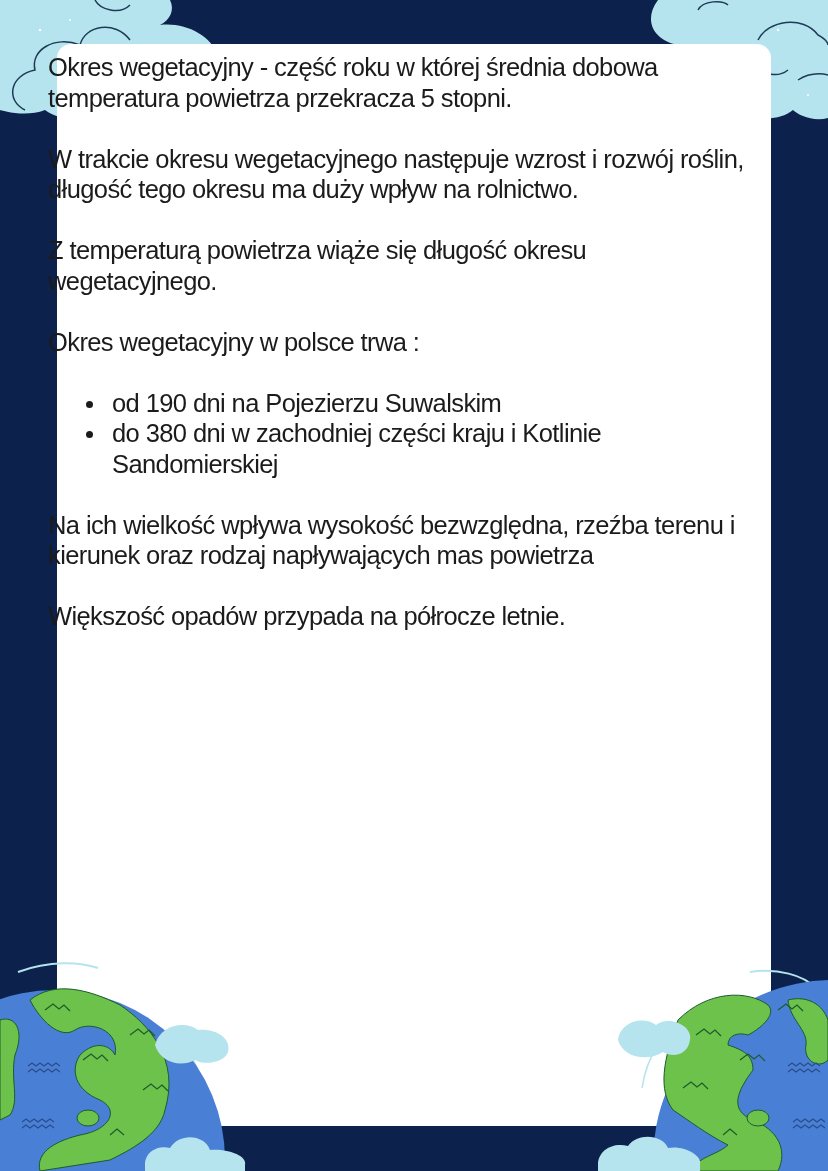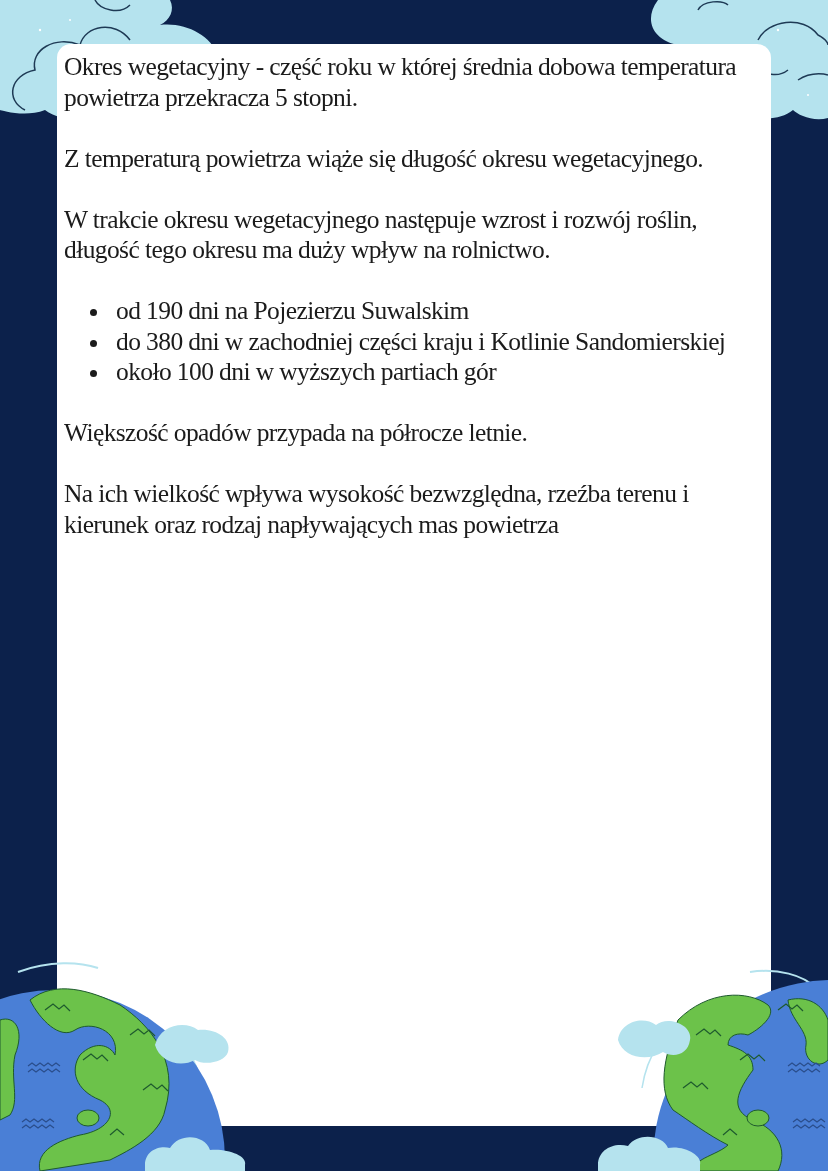--- a/index.html
+++ b/index.html
@@ -6,28 +6,28 @@
   body {
     width: 828px; height: 1171px; overflow: hidden; position: relative;
     background: #0c214b;
     font-family: "Liberation Sans", sans-serif;
   }
   .card {
     position: absolute; left: 57px; top: 44px; width: 714px; height: 1082px;
     background: #ffffff; border-radius: 14px 14px 0 0; z-index: 2;
   }
   .text {
-    position: absolute; left: 64px; top: 52px; width: 705px; z-index: 5;
+    position: absolute; left: 48px; top: 52px; width: 705px; z-index: 5;
     color: #1b1b1b; font-size: 25.5px; line-height: 30.5px;
-    font-family: Liberation Serif, serif; font-weight: 300;
+    font-family: Liberation Sans, sans-serif; font-weight: 300;
     letter-spacing: -0.6px;
   }
   .text p { margin: 0 0 30.5px 0; }
   .text ul { margin: 0 0 30.5px 0; padding-left: 52px; list-style: none; }
-  .text li { position: relative; }
+  .text li { position: relative; margin-left: 12px; }
   .text li::before {
     content: ""; position: absolute; left: -26px; top: 13px;
     width: 7px; height: 7px; border-radius: 50%; background: #1b1b1b;
   }
   .deco { position: absolute; }
   svg { display: block; }
 </style>
 </head>
 <body>
 
@@ -52,29 +52,29 @@
     <path d="M130 65 C135 75 150 78 160 70" fill="none" stroke="#1e3a55" stroke-width="1.5"></path>
     <circle cx="150" cy="30" r="1.2" fill="#fff"></circle>
       <circle cx="180" cy="95" r="1" fill="#fff"></circle>
   </svg>
 </div>
 
 <div class="card"></div>
 
 <div class="text">
   <p>Okres wegetacyjny - część roku w której średnia dobowa temperatura powietrza przekracza 5 stopni.</p>
+  <p>W trakcie okresu wegetacyjnego następuje wzrost i rozwój roślin, długość tego okresu ma duży wpływ na rolnictwo.</p>
   <p>Z temperaturą powietrza wiąże się długość okresu wegetacyjnego.</p>
-  <p>W trakcie okresu wegetacyjnego następuje wzrost i rozwój roślin, długość tego okresu ma duży wpływ na rolnictwo.</p>
+  <p>Okres wegetacyjny w polsce trwa :</p>
   <ul>
     <li>od 190 dni na Pojezierzu Suwalskim</li>
     <li>do 380 dni w zachodniej części kraju i Kotlinie Sandomierskiej</li>
-    <li>około 100 dni w wyższych partiach gór</li>
   </ul>
+  <p>Na ich wielkość wpływa wysokość bezwzględna, rzeźba terenu i kierunek oraz rodzaj napływających mas powietrza</p>
   <p>Większość opadów przypada na półrocze letnie.</p>
-  <p>Na ich wielkość wpływa wysokość bezwzględna, rzeźba terenu i kierunek oraz rodzaj napływających mas powietrza</p>
 </div>
 
 <div class="deco" style="left:0;top:960px;z-index:3;">
   <svg width="250" height="211" viewBox="0 0 250 211">
     <path d="M18 12 C50 0 80 2 98 8" fill="none" stroke="#b5e3ee" stroke-width="2"></path>
     <path d="M185 85 C195 100 200 115 202 128" fill="none" stroke="#b5e3ee" stroke-width="1.5"></path>
     <circle cx="55" cy="200" r="170" fill="#4a7fd6"></circle>
     <path d="M30 40 C55 20 90 30 120 45 C150 65 180 100 165 150 C160 175 130 190 110 200 L40 211 C35 190 60 180 80 175 C110 170 120 150 100 140 C75 130 70 110 80 95 C95 80 110 85 115 95 C120 70 90 60 75 70 C60 80 40 60 30 40 Z" fill="#6cc24a" stroke="#1e5a2e" stroke-width="1"></path>
     <path d="M0 60 C15 55 25 70 15 95 C10 120 20 140 10 155 L0 160 Z" fill="#6cc24a" stroke="#1e5a2e" stroke-width="1"></path>
     <ellipse cx="88" cy="158" rx="11" ry="8" fill="#6cc24a" stroke="#1e5a2e" stroke-width="1"></ellipse>

